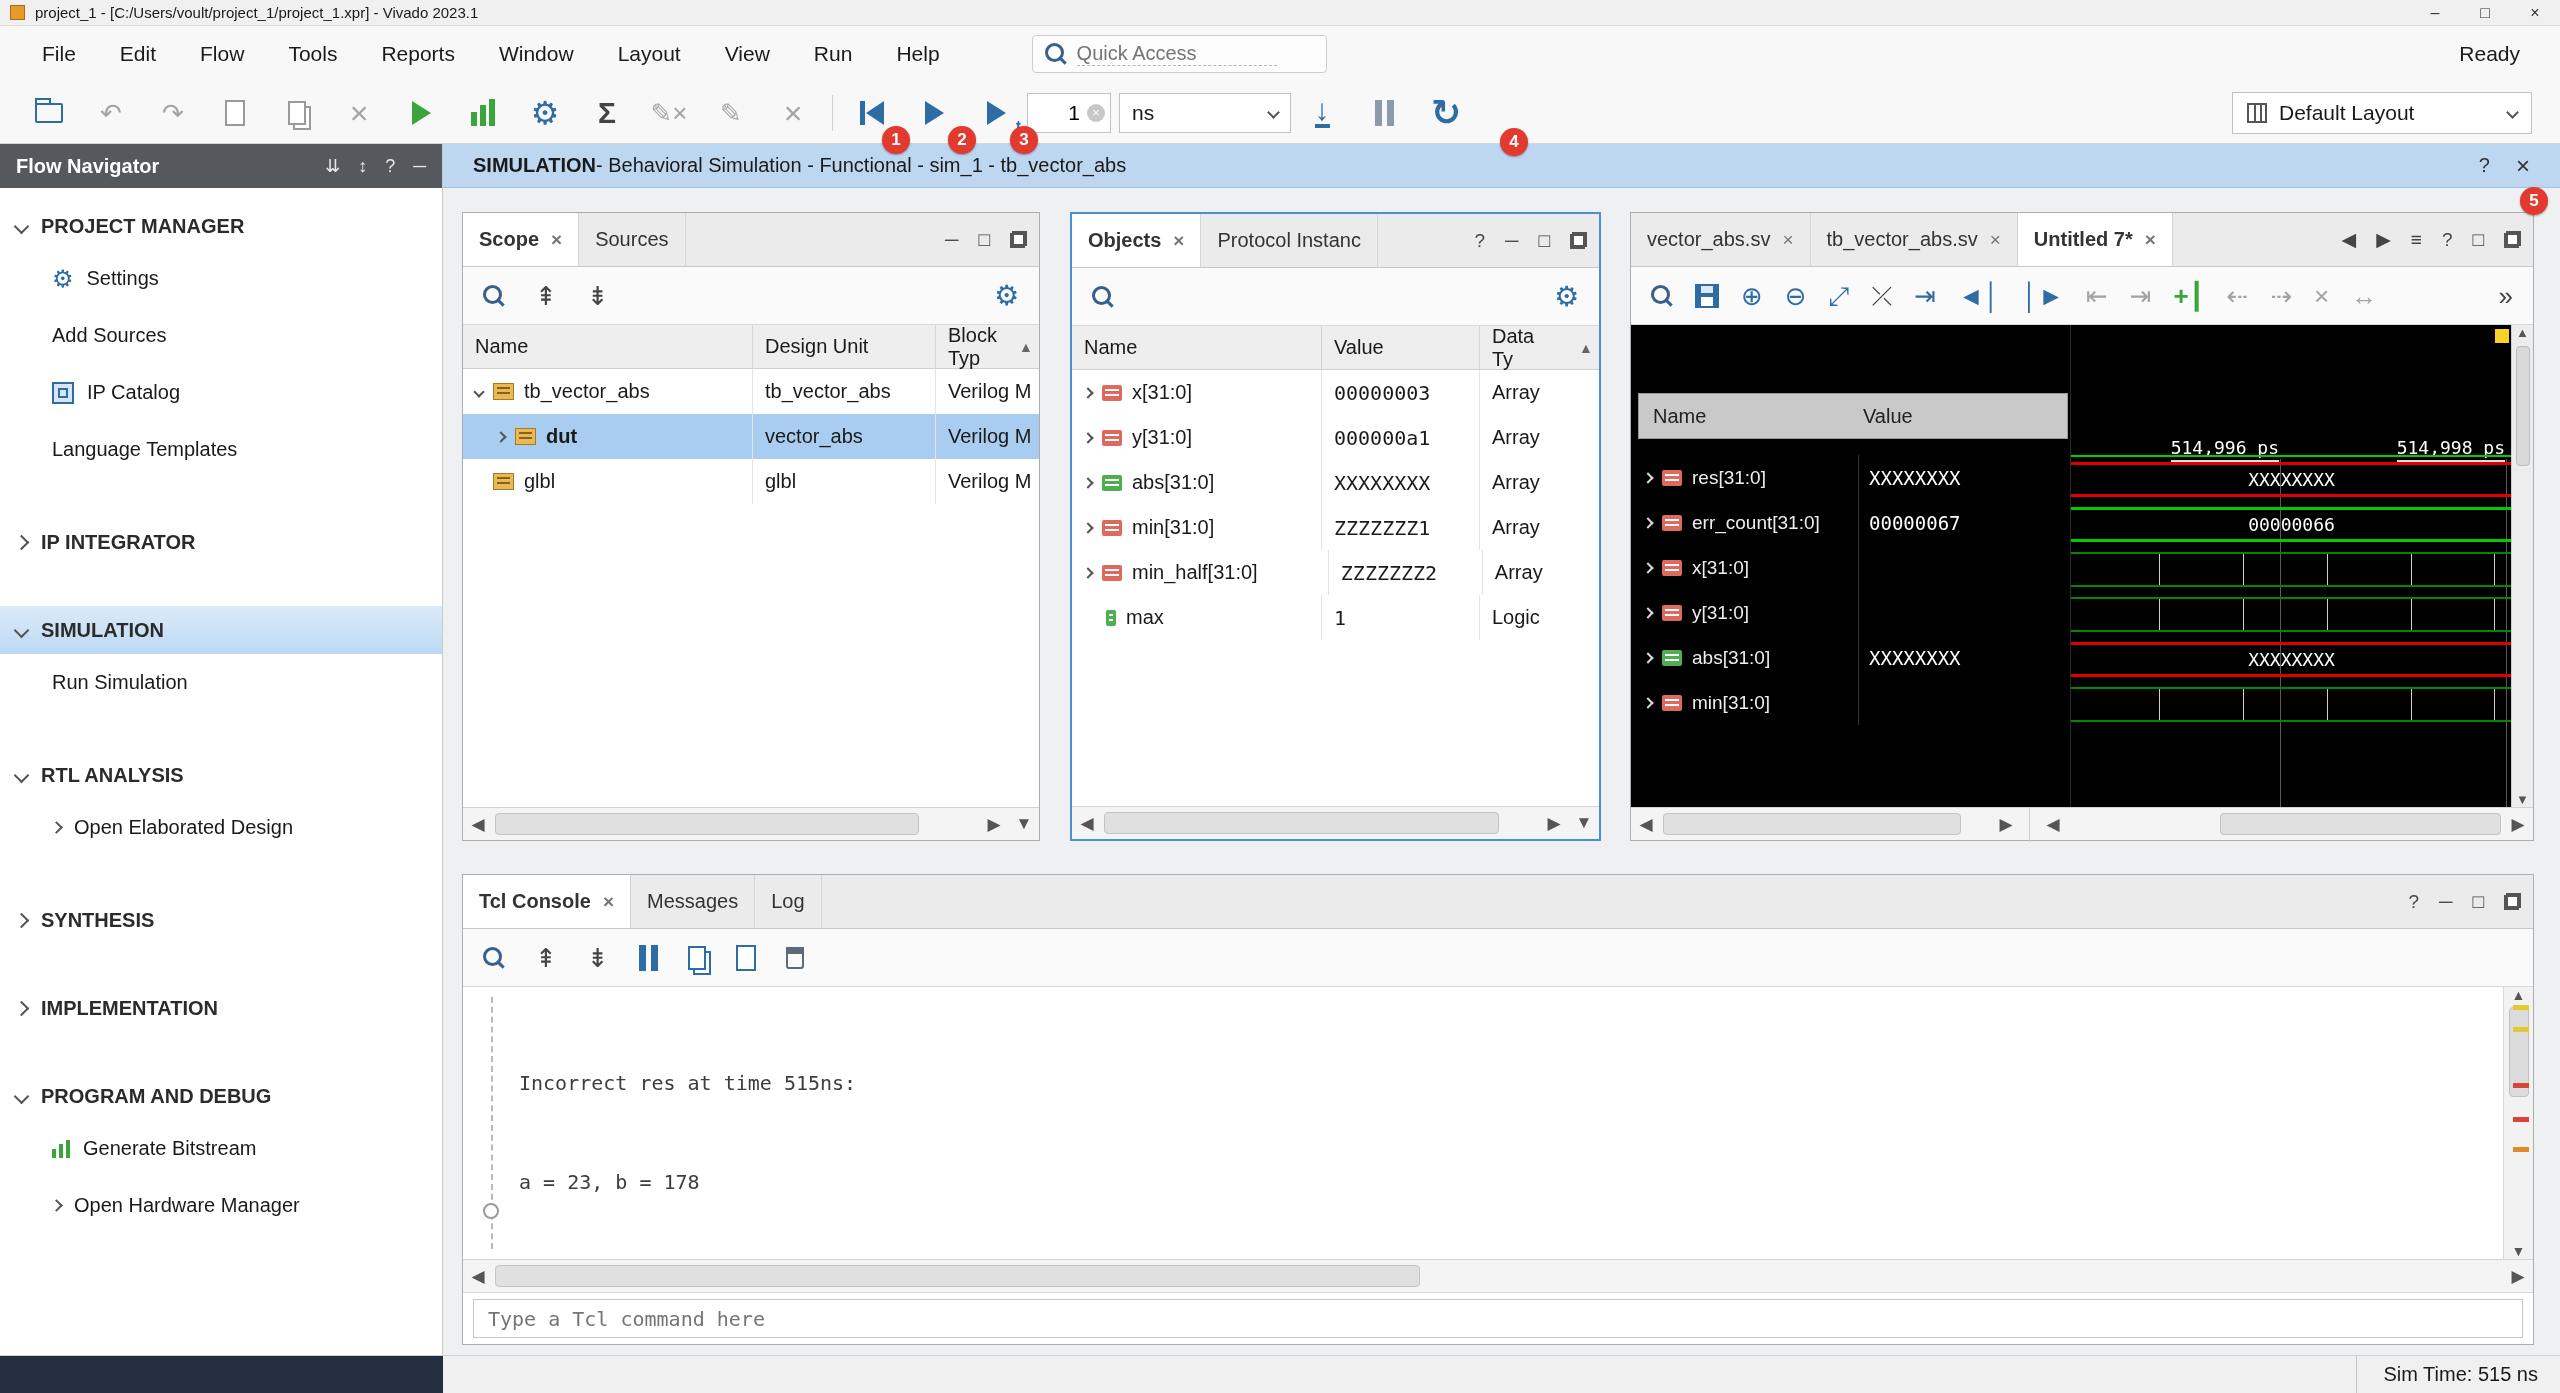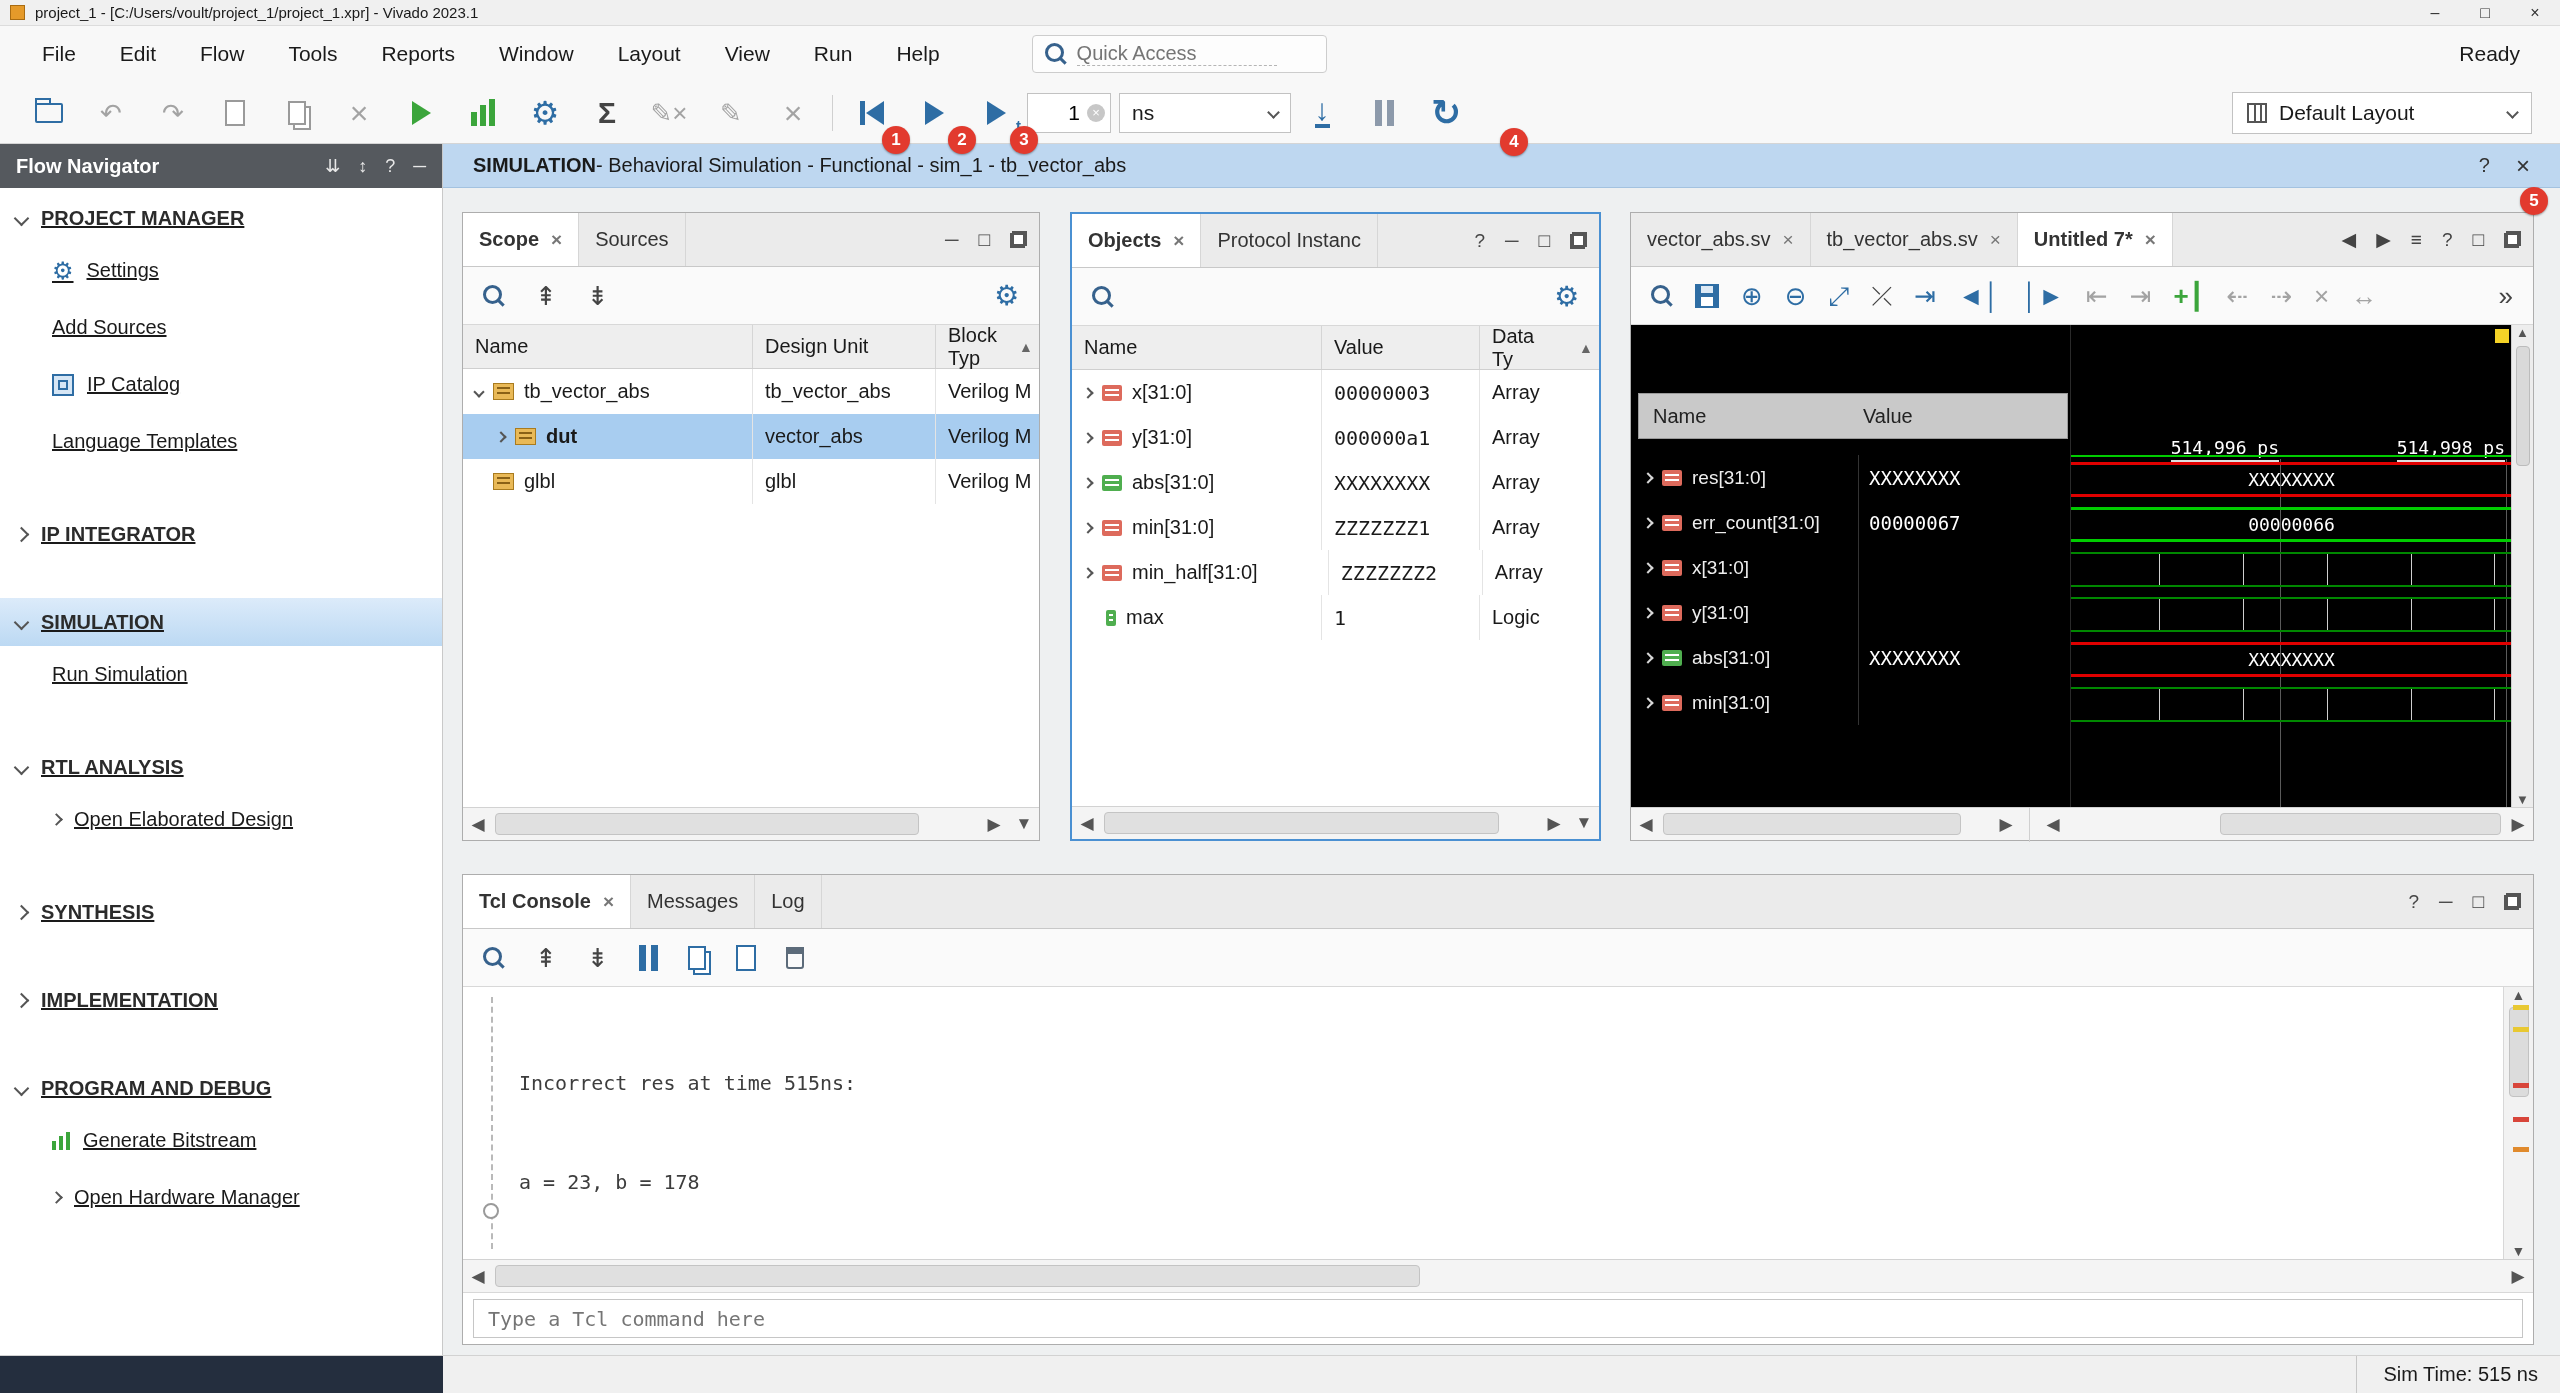--- a/index.html
+++ b/index.html
@@ -96,21 +96,21 @@
 
   
   .badge { position:absolute; width:28px; height:28px; border-radius:50%; background:#e23a2e; color:#fff;
     font-size:17px; font-weight:bold; display:flex; align-items:center; justify-content:center; z-index:50;
     box-shadow:0 1px 2px rgba(0,0,0,.35);}
 
   
   #flownav { position:absolute; left:0; top:144px; width:443px; height:1211px; background:#fff; border-right:1px solid #c9c9c9;}
   .fn-header { height:44px; background:#55595e; color:#fff; display:flex; align-items:center; padding:0 16px; font-size:20px; font-weight:bold;}
   .fn-header .hdr-icons { margin-left:auto; display:flex; gap:18px; font-size:18px; font-weight:normal; color:#e8e8e8; align-items:center;}
-  .fn-body { padding-top:6px; font-size:20px;text-decoration:underline; }
+  .fn-body { padding-top:14px; font-size:20px; }
   .fn-section { height:48px; display:flex; align-items:center; gap:14px; padding-left:16px; font-weight:bold; color:#2b2b2b; margin-top:40px;}
   .fn-section:first-child { margin-top:0; }
   .fn-section.selected { background:linear-gradient(#dcebfa,#bcd9f3); }
   .fn-item { height:57px; display:flex; align-items:center; gap:13px; padding-left:52px; color:#1a1a1a;}
   .fn-item .chev { width:9px; height:9px; }
 
   
   #main-header { position:absolute; left:443px; top:144px; width:2117px; height:44px; background:#bed7f0;
     display:flex; align-items:center; padding:0 30px; font-size:20px; border-bottom:1px solid #a3c2e0;}
   #main-header .hdr-right { margin-left:auto; display:flex; gap:26px; align-items:center; color:#333; font-size:20px;}

